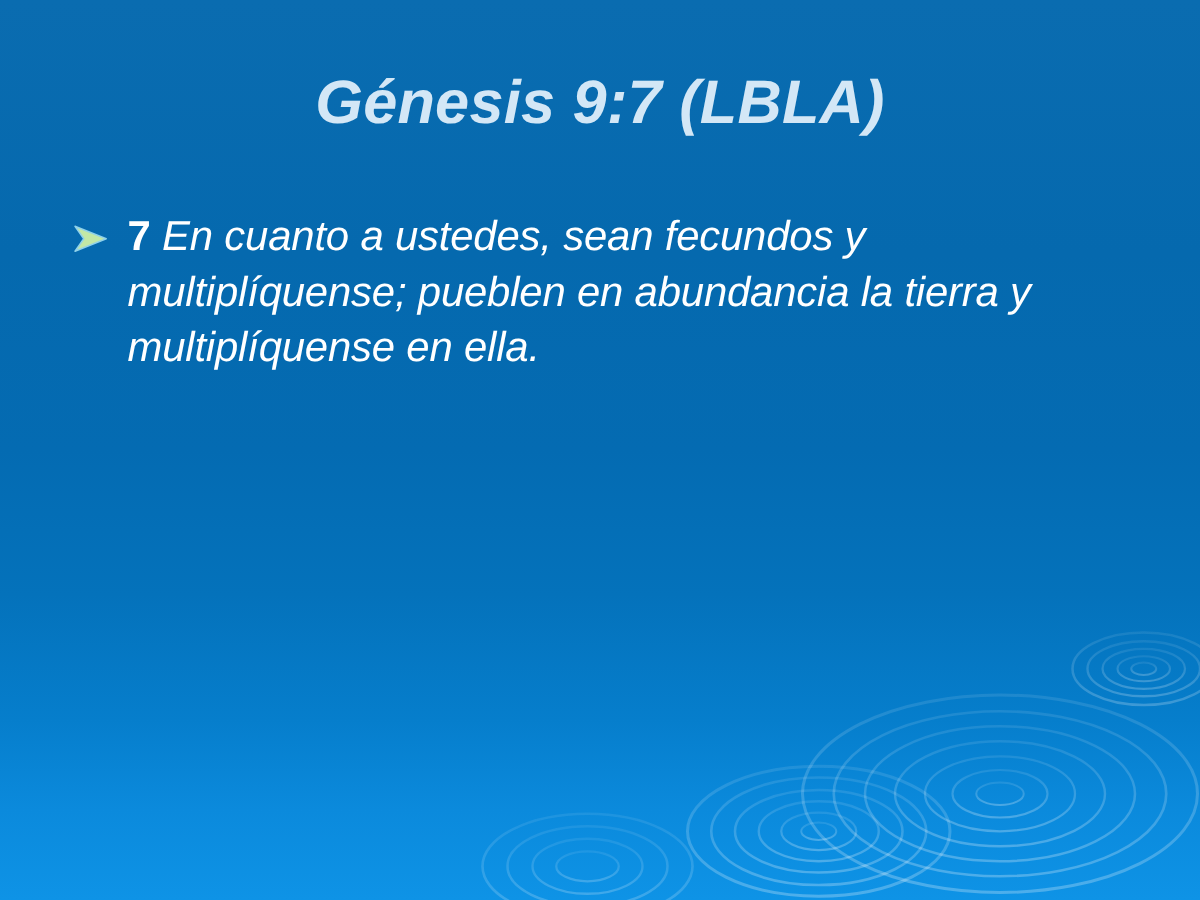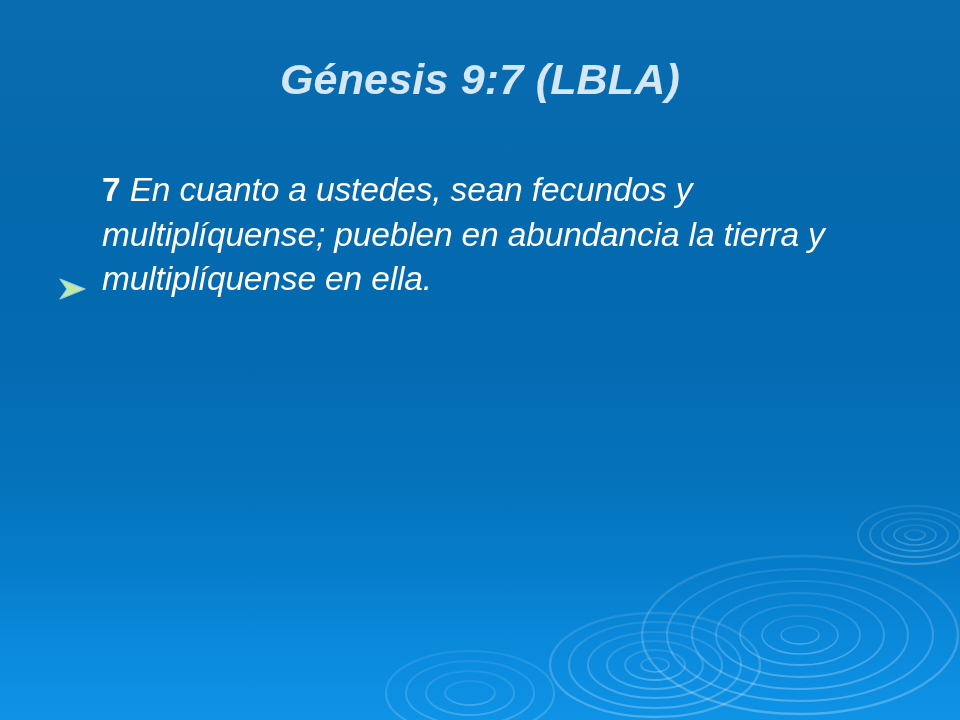--- a/index.html
+++ b/index.html
@@ -35,40 +35,40 @@
     pointer-events: none;
   }
 
   
   #title {
     position: absolute;
     top: 57px;
     left: 0;
     width: 960px;
     text-align: center;
-    font-size: 43px;
+    font-size: 49px;
     font-weight: bold;
     font-style: italic;
     color: #d3e7f6;
     letter-spacing: 0.2px;
     line-height: 1.05;
     white-space: nowrap;
   }
 
   
   #body-block {
     position: absolute;
     top: 168px;
     left: 58px;
     width: 866px;
   }
 
   .bullet-row {
     display: flex;
-    align-items: flex-end;
+    align-items: flex-start;
   }
 
   .bullet-marker {
     flex: 0 0 auto;
     width: 44px;
     padding-top: 10px;
     line-height: 0;
   }
 
   .bullet-text {

